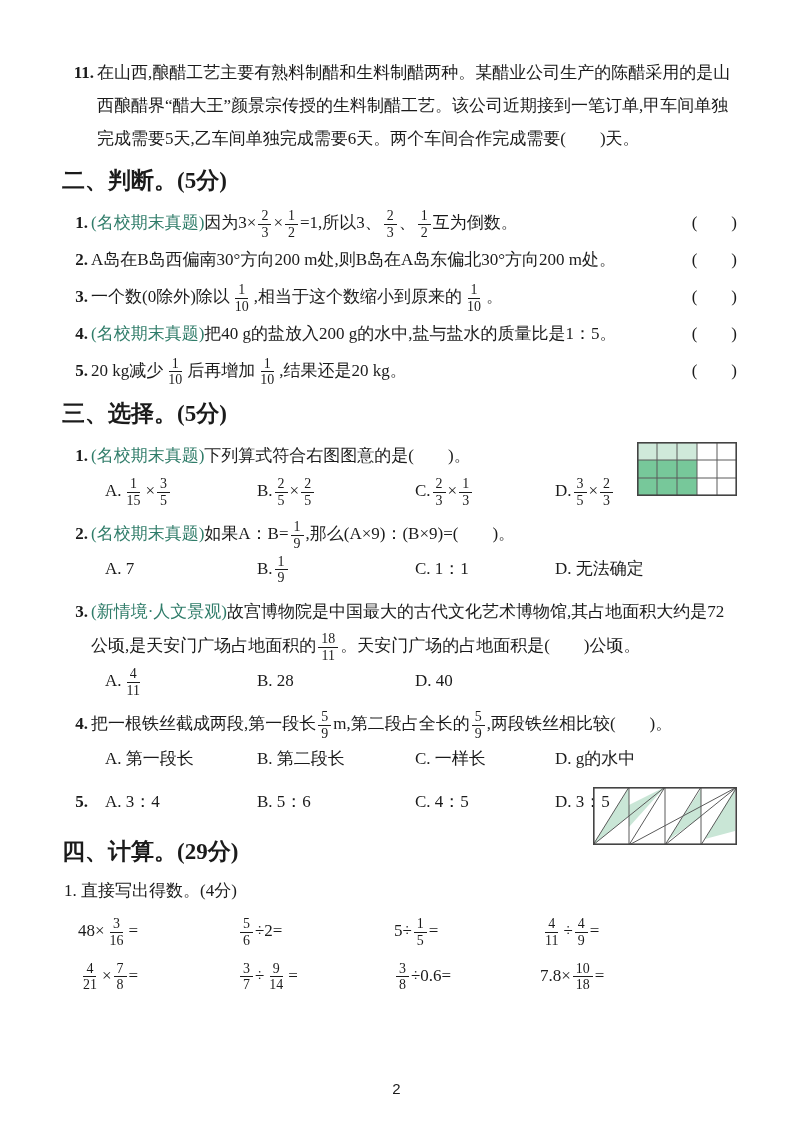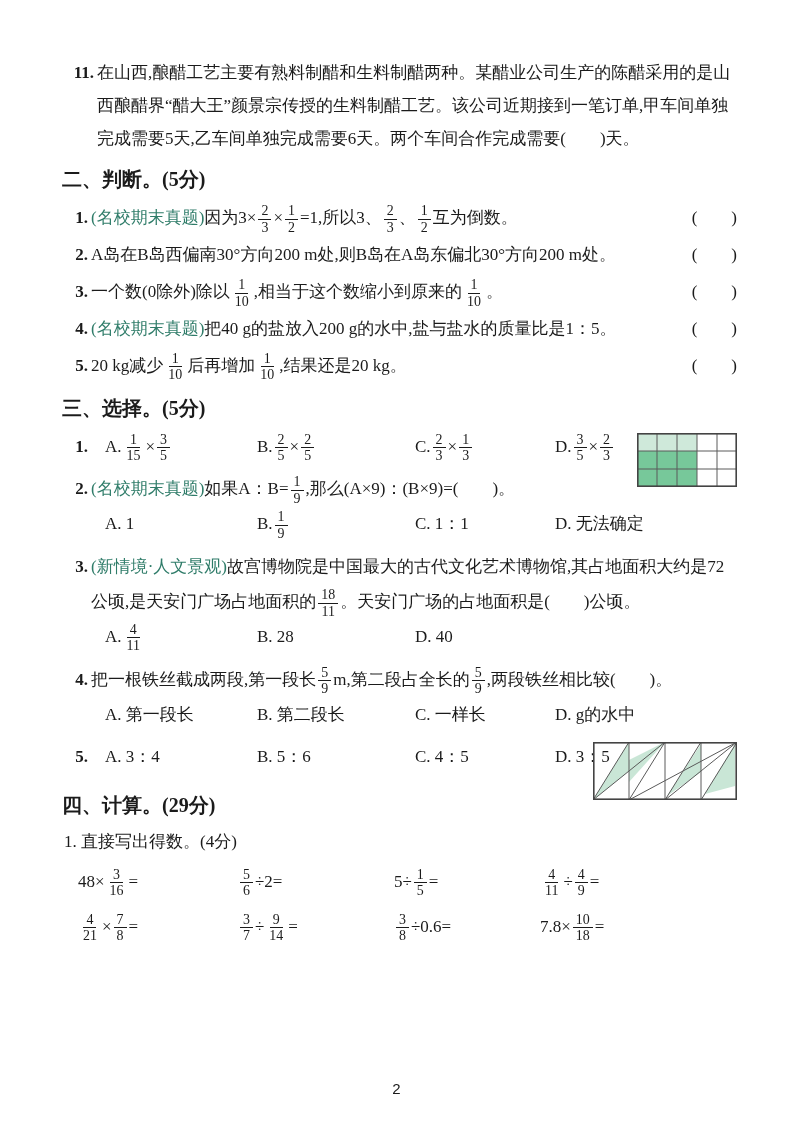--- a/index.html
+++ b/index.html
@@ -3,21 +3,21 @@
 <meta charset="utf-8">
 <style>
   html,body{margin:0;padding:0;background:#e8e8e8;}
   .page{
     width:793px;height:1121px;background:#ffffff;
     font-family:"Liberation Serif","DejaVu Serif",serif;
     font-size:17px;color:var(--text,#1b1b1b);
     position:relative;box-sizing:border-box;
     padding:56px 56px 0 62px;overflow:hidden;margin:0 auto;
   }
-  .sec-title{font-weight:bold;font-size:20px;margin:8px 0 6px 0;line-height:1.6;}
+  .sec-title{font-weight:bold;font-size:23px;margin:8px 0 6px 0;line-height:1.6;}
   .item{display:flex;align-items:flex-start;margin:0 0 2px 2px;line-height:2.05;}
   .inum{font-weight:bold;flex:none;min-width:24px;text-align:right;margin-right:3px;white-space:nowrap;}
   .ibody{flex:1;}
   .tag{color:var(--tag-text,#2f7c69);}
   .bracket{flex:none;margin-left:10px;white-space:nowrap;}
   .q11 .inum{min-width:30px;}
   .q11{line-height:1.95;margin-bottom:6px;}
   .options{display:grid;grid-template-columns:152px 158px 140px auto;margin:0 0 6px 14px;line-height:2.05;}
   .calc-grid{display:grid;grid-template-columns:160px 156px 146px auto;margin:4px 0 0 16px;line-height:2.4;row-gap:10px;}
   .frac{display:inline-flex;flex-direction:column;align-items:center;vertical-align:middle;
@@ -96,20 +96,21 @@
             <span class="den">10</span>
           </span>,结果还是20 kg。</span></div>
     <span class="bracket">(　　)</span>
   </div>
 
   <div class="sec-title">三、选择。(5分)</div>
 
   <div class="item rel">
     <span class="inum">1.</span>
     <div class="ibody pad-fig1">
+      <div><span class="tag">(名校期末真题)</span><span>下列算式符合右图图意的是(　　)。</span></div>
       <div class="options">
         <span>A.<span class="frac">
               <span class="num">1</span>
               <span class="den">15</span>
             </span>×<span class="frac">
               <span class="num">3</span>
               <span class="den">5</span>
             </span></span>
         <span>B.<span class="frac">
               <span class="num">2</span>
@@ -145,21 +146,21 @@
   </div>
 
   <div class="item">
     <span class="inum">2.</span>
     <div class="ibody">
       <div><span class="tag">(名校期末真题)</span><span>如果A：B=<span class="frac">
               <span class="num">1</span>
               <span class="den">9</span>
             </span>,那么(A×9)：(B×9)=(　　)。</span></div>
       <div class="options">
-        <span>A. 1</span>
+        <span>A. 7</span>
         <span>B.<span class="frac">
               <span class="num">1</span>
               <span class="den">9</span>
             </span></span>
         <span>C. 1：1</span>
         <span>D. 无法确定</span>
       </div>
     </div>
   </div>
 

